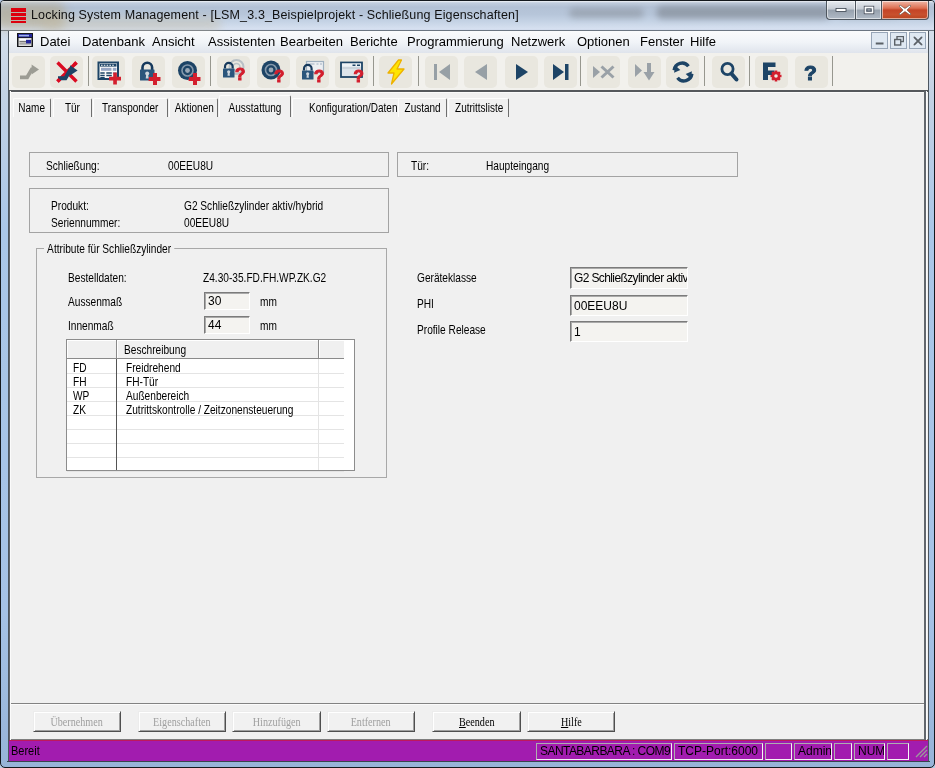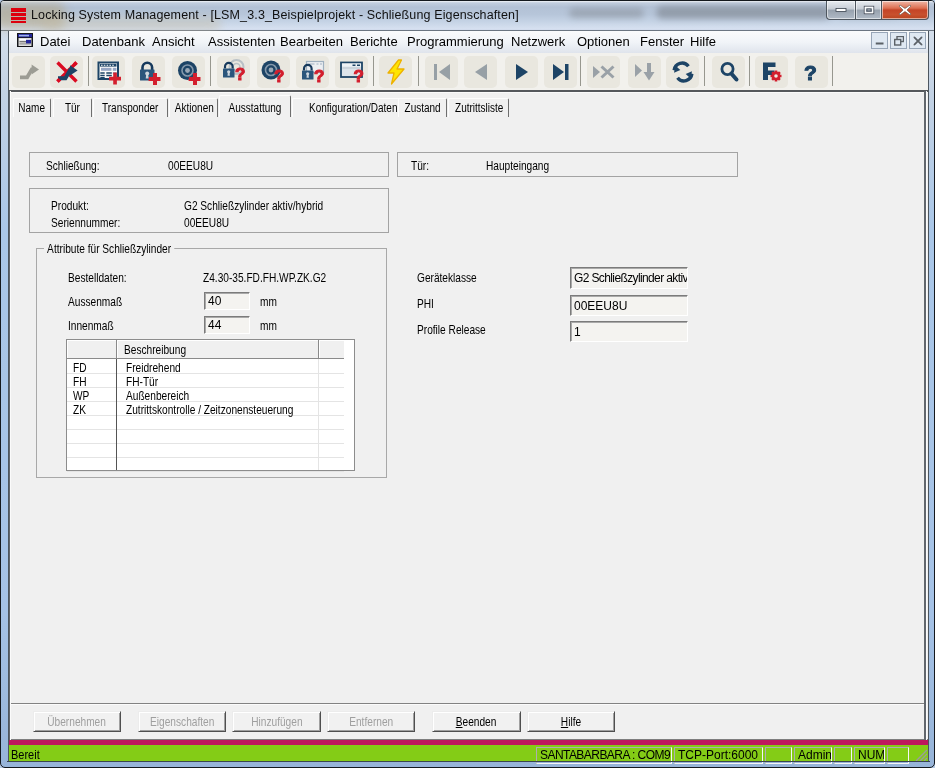--- a/index.html
+++ b/index.html
@@ -62,29 +62,29 @@
 .group { position:absolute; border:1px solid #a8a8a8; }
 .gl { position:absolute; top:-8px; left:7px; background:#f0f0f0; padding:0 4px; font-size:13px; transform:scaleX(.78); transform-origin:0 50%; }
 .edit { position:absolute; overflow:hidden; background:#f4f3f0; border:1px solid; border-color:#7b7b7b #ffffff #ffffff #7b7b7b; box-shadow:inset 1px 1px 0 #a9a9a9; font-size:12px; color:#000; }
 .edit span { position:absolute; left:3px; top:50%; transform:translateY(-50%); white-space:nowrap;text-align:center; }
 
 #grid { position:absolute; left:56px; top:222px; width:289px; height:132px; background:#fff; border:1px solid #8c8c8c; }
 .hcell { position:absolute; top:0; height:19px; background:#f0f0f0; border-right:1px solid #8a8a8a; border-bottom:1px solid #8a8a8a; box-shadow:inset 1px 1px 0 #ffffff; font-size:13px; line-height:19px; }
 .grow { position:absolute; left:0; width:277px; height:14px; border-bottom:1px solid #e4e4e4; font-size:13px; line-height:13px; }
 
 .btn { position:absolute; top:0; width:88px; height:21px; background:#f1f1f1; font-size:13px; text-align:center; line-height:19px; white-space:nowrap;
-  border:1px solid; border-color:#ececec #4f4f4f #4f4f4f #ececec; box-shadow:inset 1px 1px 0 #ffffff, inset -1px -1px 0 #a0a0a0; }
+  border:1px solid; border-color:#ececec #4f4f4f #4f4f4f #ececec; box-shadow:inset 1px 1px 0 #ffffff, inset -1px -1px 0 #a0a0a0;font-family:Liberation Serif, serif; }
 .btn.dis { color:#9f9f9f; }
 .btn em { font-style:normal; display:inline-block; transform:scaleX(.78); transform-origin:50% 50%; }
 .grow i { font-style:normal; position:absolute; left:6px; top:1px; transform:scaleX(.78); transform-origin:0 50%; }
 .grow b { font-weight:normal; position:absolute; left:59px; top:1px; white-space:nowrap; transform:scaleX(.78); transform-origin:0 50%; }
 #gv1 { position:absolute; left:49px; top:19px; width:1px; height:111px; background:#545454; }
 #gv2 { position:absolute; left:251px; top:19px; width:1px; height:111px; background:#e4e4e4; }
 
-#statusbar { position:absolute; left:0; top:709px; width:919px; height:21px; background:#84cc16; border-top:5px solid #be185d; }
+#statusbar { position:absolute; left:0; top:709px; width:919px; height:21px; background:#a21caf; border-top:1px solid #be185d; }
 .scell { position:absolute; top:2px; height:17px; border:1px solid; border-color:#aeaeae #f6f6f6 #f6f6f6 #aeaeae; font-size:12px; line-height:15px; color:#000; white-space:nowrap; overflow:hidden; }
 </style>
 </head>
 <body>
 <div id="frame">
   <div id="titlebar">
     <div class="blob" style="left:-6px;top:2px;width:70px;height:26px;background:#b3a47f;opacity:.55"></div>
     <div class="blob" style="left:40px;top:16px;width:180px;height:14px;background:#c3bba4;opacity:.45"></div>
     <div class="blob" style="left:568px;top:7px;width:75px;height:10px;background:#7d838b;opacity:.45;filter:blur(3px)"></div>
     <div class="blob" style="left:655px;top:5px;width:175px;height:13px;background:#70767e;opacity:.5;filter:blur(3px)"></div>
@@ -344,21 +344,21 @@
       <div class="lbl" style="left:174px;top:81px">G2 Schließzylinder aktiv/hybrid</div>
       <div class="lbl" style="left:41px;top:98px">Seriennummer:</div>
       <div class="lbl" style="left:174px;top:98px">00EEU8U</div>
       <div class="group" style="left:26px;top:131px;width:351px;height:230px">
         <div class="gl">Attribute für Schließzylinder</div>
       </div>
       <div class="lbl" style="left:58px;top:153px">Bestelldaten:</div>
       <div class="lbl" style="left:193px;top:153px">Z4.30-35.FD.FH.WP.ZK.G2</div>
       <div class="lbl" style="left:58px;top:177px">Aussenmaß</div>
       <div class="edit" style="left:194px;top:175px;width:46px;height:18px">
-          <span>40</span>
+          <span>30</span>
         </div>
       <div class="lbl" style="left:250px;top:177px">mm</div>
       <div class="lbl" style="left:58px;top:201px">Innenmaß</div>
       <div class="edit" style="left:194px;top:199px;width:46px;height:18px">
           <span>44</span>
         </div>
       <div class="lbl" style="left:250px;top:201px">mm</div>
       <div id="grid">
         <div class="hcell" style="left:0;width:50px"></div>
         <div class="hcell" style="left:50px;width:202px"><span style="display:inline-block;padding-left:9px;transform:scaleX(.78);transform-origin:0 50%">Beschreibung</span></div>

